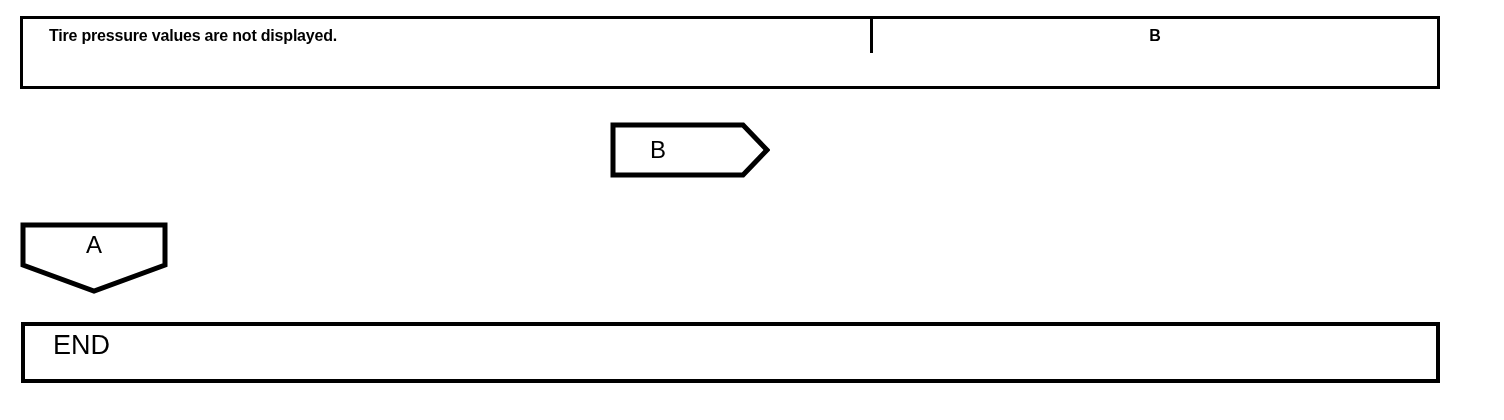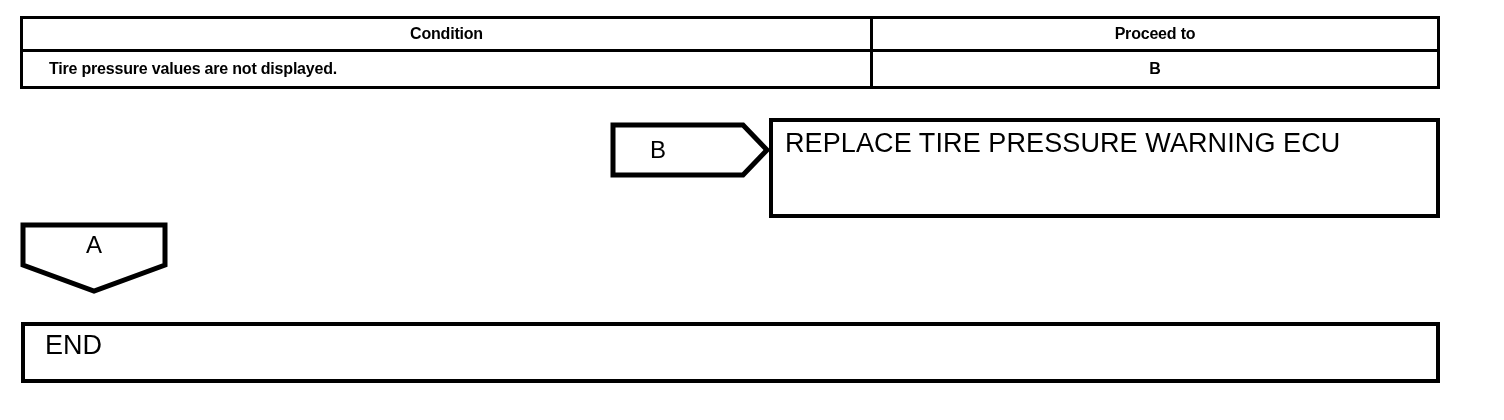--- a/index.html
+++ b/index.html
@@ -153,61 +153,50 @@
     left: 21px;
     top: 322px;
     width: 1419px;
     height: 61px;
     border: 4px solid #000;
     box-sizing: border-box;
     background: #fff;
   }
   .end-box .txt {
     position: absolute;
-    left: 20px;
+    left: 28px;
     top: 4px;
     font-size: 27px;
     font-weight: normal;
     font-family: "Liberation Sans", sans-serif;
   }
 </style>
 </head>
 <body>
 
 <div id="page">
 
   <div class="cond-table">
-    <div class="cond-row head">
-      <div class="cell left headcell">
-        <span class="hdr-text">Condition</span>
-      </div>
-      <div class="cell right">
-        <span class="hdr-text">Proceed to</span>
-      </div>
-    </div>
     <div class="cond-row body">
       <div class="cell left bodycell">
         <span class="body-text-bold">Tire pressure values are not displayed.</span>
       </div>
       <div class="cell right">
         <span class="body-text">B</span>
       </div>
     </div>
   </div>
 
   <div class="pennant-b">
     <svg width="160" height="56" viewBox="0 0 160 56">
       <polygon points="3,3 133,3 157,28 133,53 3,53" fill="#ffffff" stroke="#000000" stroke-width="5" stroke-linejoin="miter"></polygon>
     </svg>
     <span class="lbl">B</span>
   </div>
 
-  <div class="action-box">
-    <span class="txt">REPLACE TIRE PRESSURE WARNING ECU</span>
-  </div>
 
   <div class="pennant-a">
     <svg width="148" height="72" viewBox="0 0 148 72">
       <polygon points="3,3 145,3 145,43 74,69 3,43" fill="#ffffff" stroke="#000000" stroke-width="5" stroke-linejoin="miter"></polygon>
     </svg>
     <span class="lbl">A</span>
   </div>
 
   <div class="end-box">
     <span class="txt">END</span>

